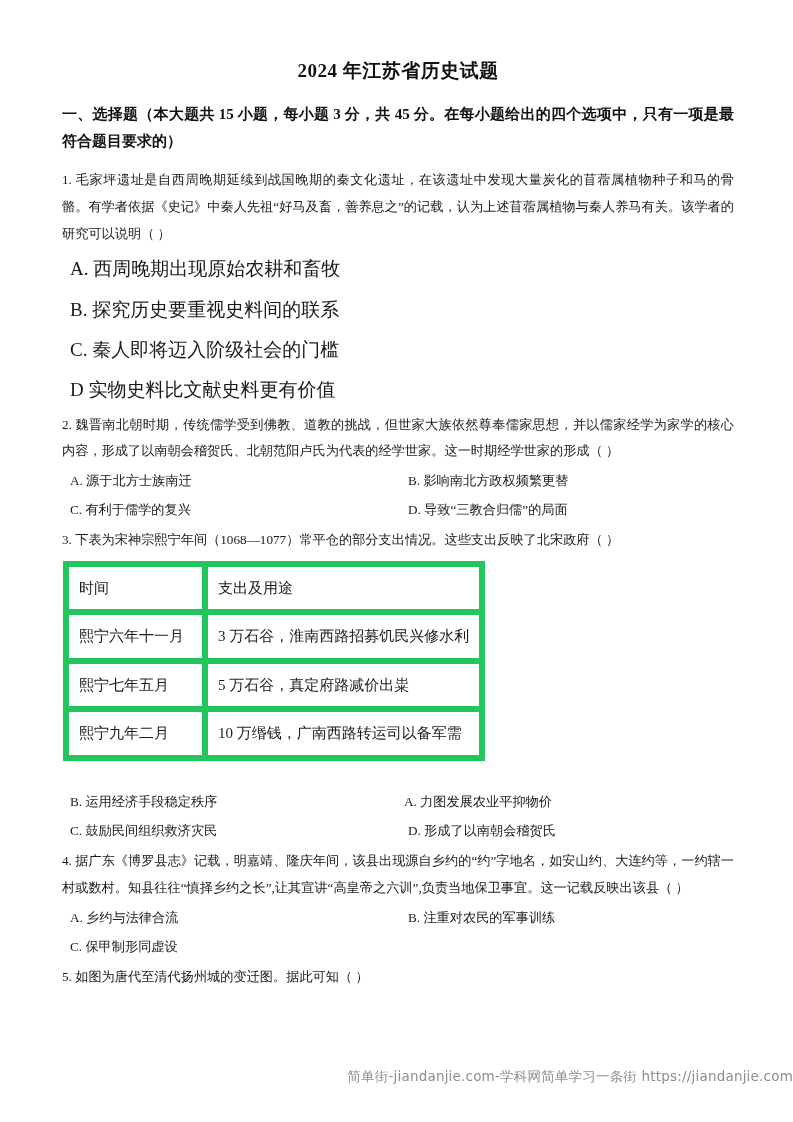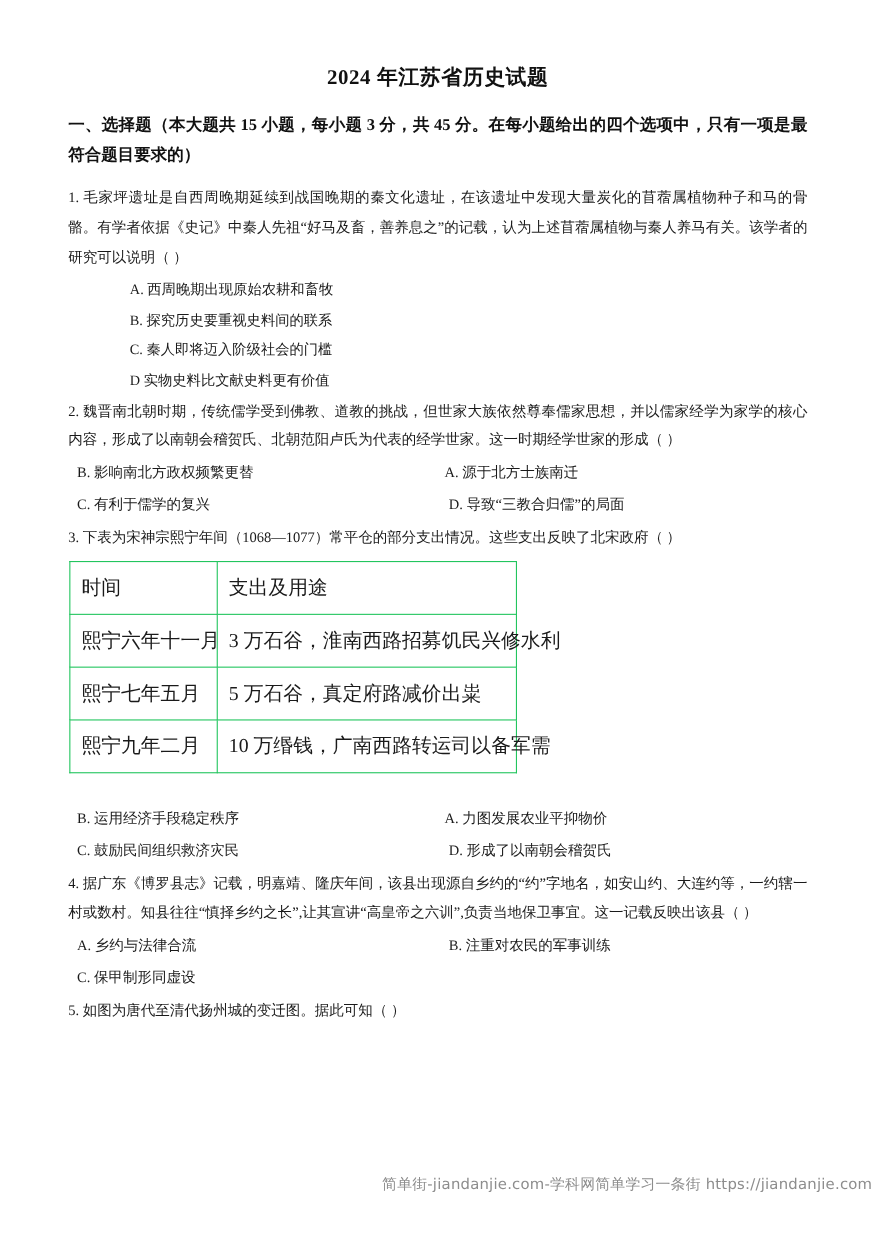--- a/index.html
+++ b/index.html
@@ -53,25 +53,24 @@
     font-size: 13.2px;
     line-height: 2.05;
     text-align: justify;
     margin: 0 0 2px 0;
     color: #1a1a1a;
   }
   .q-stem-tight {
     line-height: 1.95;
   }
   .options-single .opt-row {
-    font-size: 13px;
+    font-size: 19px;
     line-height: 2.12;
     padding-left: 8px;
     color: #1a1a1a;
-    margin-left: 48px;
   }
   .options-two {
     margin-top: 2px;
   }
   .options-two .opt-row {
     display: flex;
     font-size: 13.2px;
     line-height: 2.2;
     color: #1a1a1a;
   }
@@ -85,22 +84,22 @@
   .options-two .opt-cell.col2 {
     flex: 1 1 auto;
   }
   table.data-table {
     border-collapse: collapse;
     margin: 8px 0 10px 1px;
     width: 366px;
     table-layout: fixed;
   }
   table.data-table td {
-    border: 1px solid #22c55e;
-    font-size: 18px;
+    border: 6px solid #22c55e;
+    font-size: 15px;
     padding: 10px 9px 10px 10px;
     line-height: 1.5;
     vertical-align: middle;
     color: #1a1a1a;
     white-space: nowrap;
   }
   table.data-table td.c-time {
     width: 114px;
   }
   table.data-table td.c-desc {
@@ -139,22 +138,22 @@
         <div class="opt-row">B.  探究历史要重视史料间的联系</div>
         <div class="opt-row">C.  秦人即将迈入阶级社会的门槛</div>
         <div class="opt-row">D   实物史料比文献史料更有价值</div>
       </div>
     </div>
 
     <div class="question">
       <p class="q-stem q-stem-tight"><span>2.</span> <span>魏晋南北朝时期，传统儒学受到佛教、道教的挑战，但世家大族依然尊奉儒家思想，并以儒家经学为家学的核心内容，形成了以南朝会稽贺氏、北朝范阳卢氏为代表的经学世家。这一时期经学世家的形成（      ）</span></p>
       <div class="options-two">
         <div class="opt-row">
+          <div class="opt-cell col1">A.  源于北方士族南迁</div>
           <div class="opt-cell col2">B.  影响南北方政权频繁更替</div>
-          <div class="opt-cell col1">A.  源于北方士族南迁</div>
         </div>
         <div class="opt-row">
           <div class="opt-cell col1">C.  有利于儒学的复兴</div>
           <div class="opt-cell col2">D.  导致“三教合归儒”的局面</div>
         </div>
       </div>
     </div>
 
     <div class="question">
       <p class="q-stem"><span>3.</span> <span>下表为宋神宗熙宁年间（1068—1077）常平仓的部分支出情况。这些支出反映了北宋政府（      ）</span></p>

